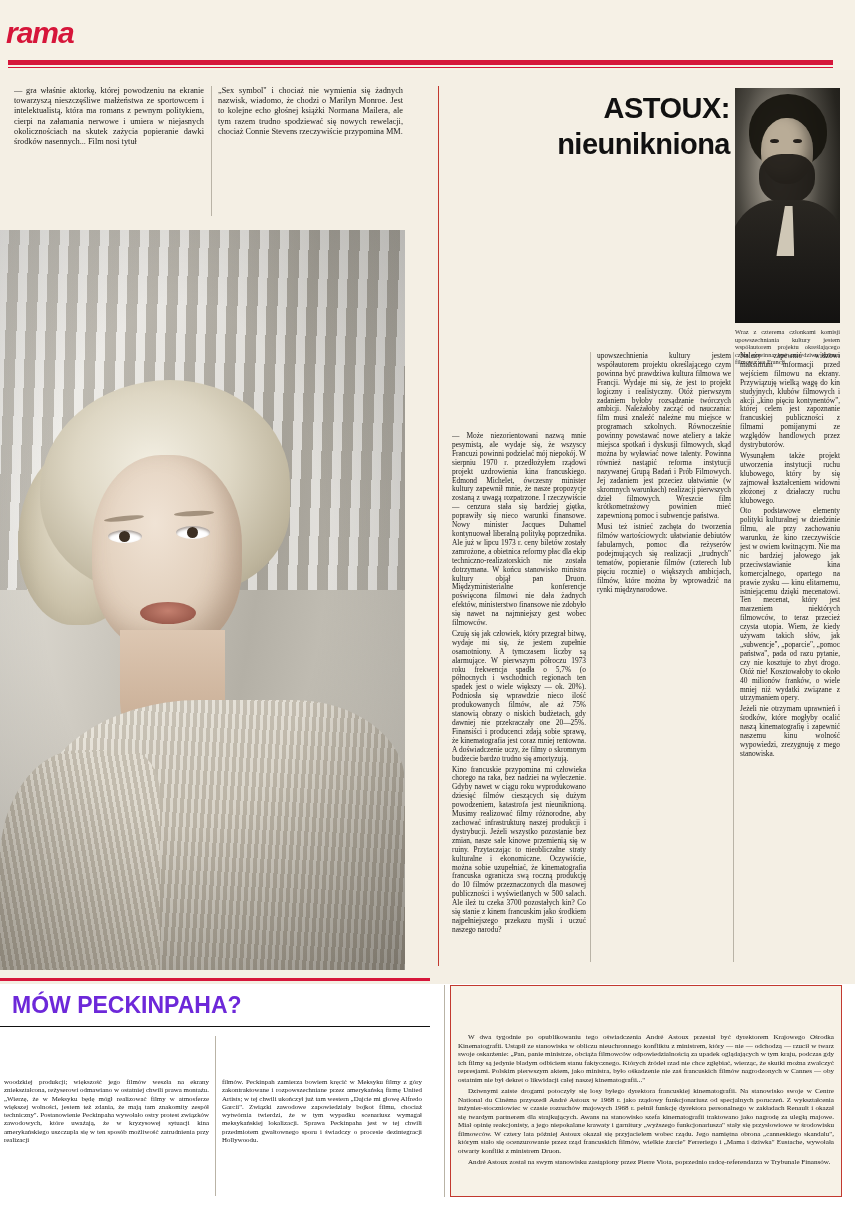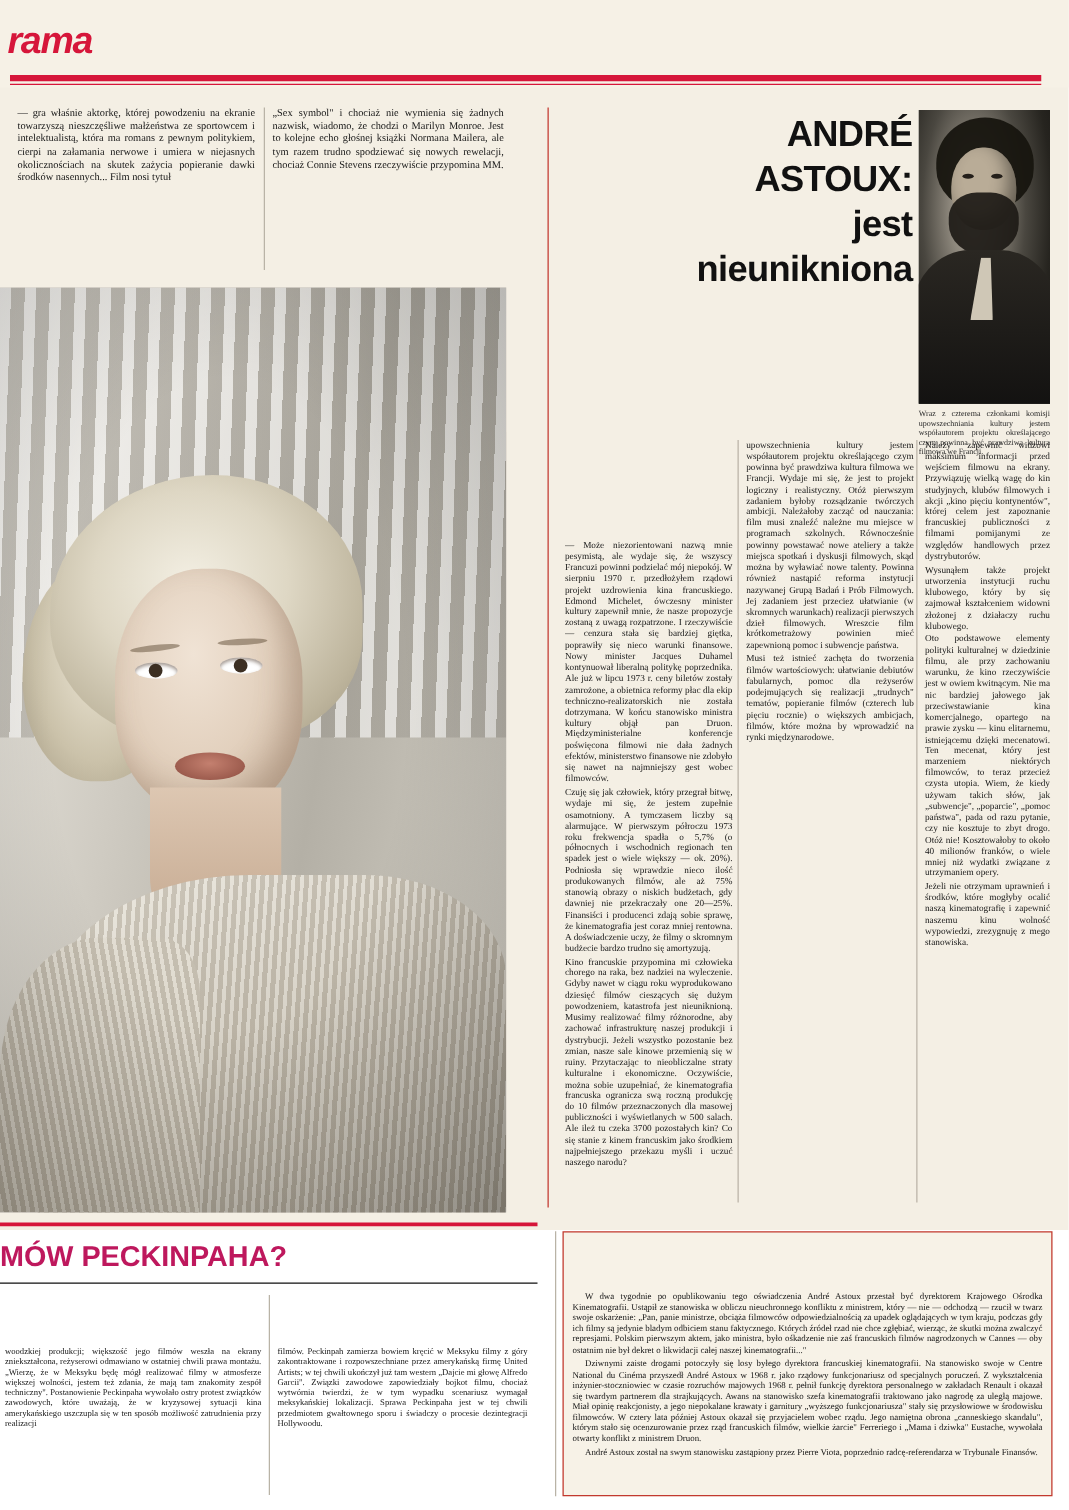--- a/index.html
+++ b/index.html
@@ -314,28 +314,28 @@
   .rule-red-mid {
     position: absolute;
     left: 0px;
     top: 978px;
     width: 430px;
     height: 3px;
     background: #d6163a;
   }
   .subhead {
     position: absolute;
-    left: 0px;
+    left: 12px;
     top: 992px;
     width: 430px;
     font-family: "Liberation Sans", sans-serif;
     font-weight: bold;
     font-size: 23px;
     letter-spacing: 0px;
-    color: #be185d;
+    color: #6d28d9;
   }
   .rule-thin-black {
     position: absolute;
     left: 0px;
     top: 1026px;
     width: 430px;
     height: 1px;
     background: #111;
   }
   #bot-col-1 { left: 4px; top: 1038px; width: 205px; }
@@ -390,23 +390,21 @@
   <div class="vrule" id="vrule-2"></div>
   <div class="vrule" id="vrule-3"></div>
   <div class="vrule" id="vrule-4"></div>
   <div class="vrule" id="vrule-5"></div>
   <div class="vrule" id="vrule-6"></div>
 
   <div class="col-text" id="top-col-1">— gra właśnie aktorkę, której powodzeniu na ekranie towarzyszą nieszczęśliwe małżeństwa ze sportowcem i intelektualistą, która ma romans z pewnym politykiem, cierpi na załamania nerwowe i umiera w niejasnych okolicznościach na skutek zażycia popieranie dawki środków nasennych... Film nosi tytuł</div>
   <div class="col-text" id="top-col-2">„Sex symbol" i chociaż nie wymienia się żadnych nazwisk, wiadomo, że chodzi o Marilyn Monroe. Jest to kolejne echo głośnej książki Normana Mailera, ale tym razem trudno spodziewać się nowych rewelacji, chociaż Connie Stevens rzeczywiście przypomina MM.</div>
 
   <div class="headline">
-    <span class="l">ANDRÉ</span>
     <span class="l">ASTOUX:</span>
-    <span class="l">jest</span>
     <span class="l">nieunikniona</span>
   </div>
 
   <div class="portrait">
     <div class="bg"></div>
     <div class="hair"></div>
     <div class="face"></div>
     <div class="beard"></div>
     <div class="eye l"></div>
     <div class="eye r"></div>

